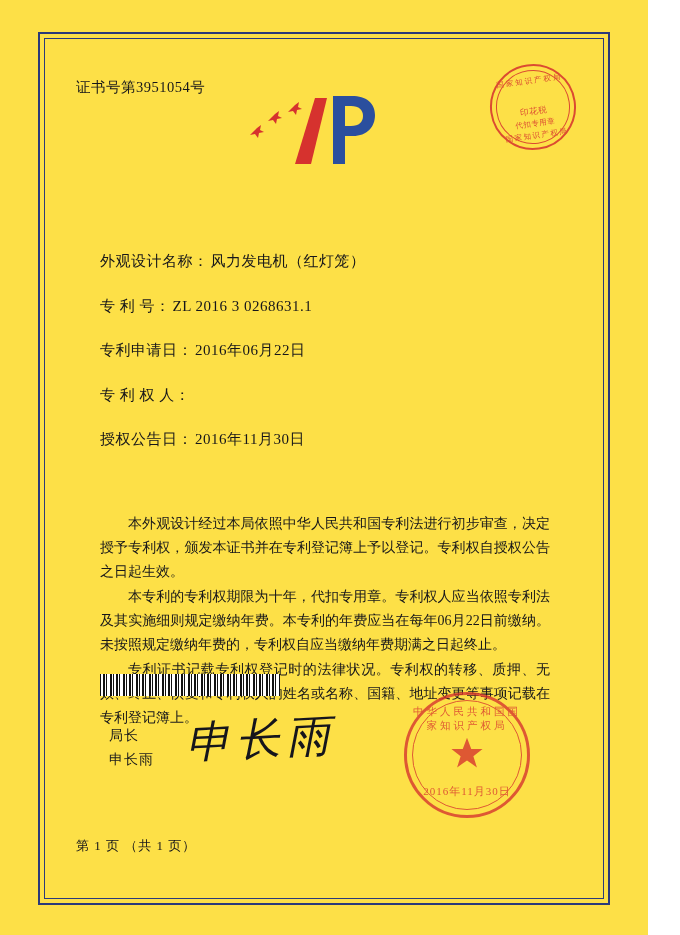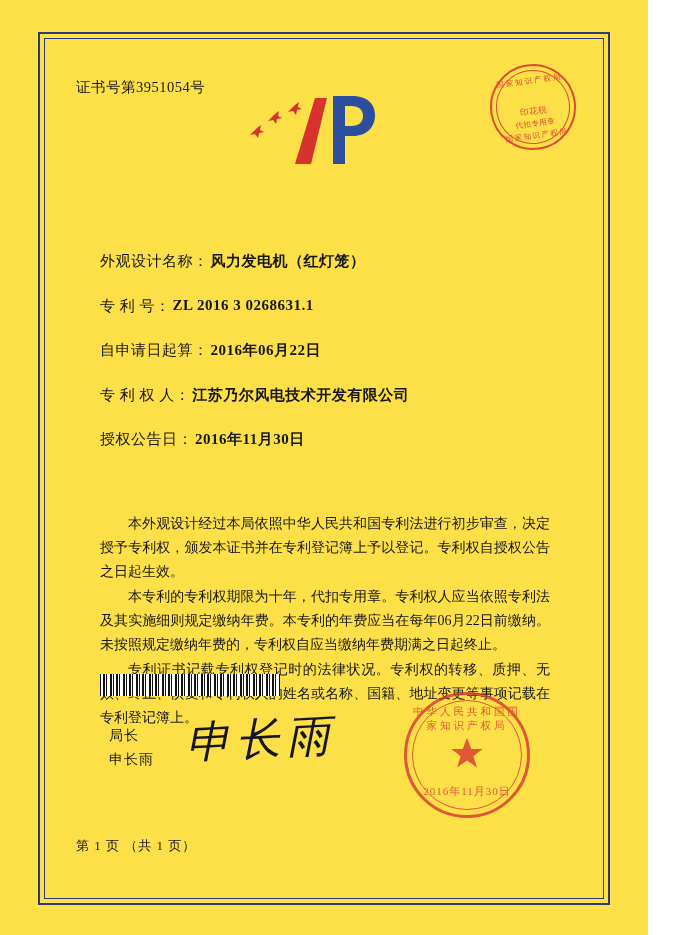--- a/index.html
+++ b/index.html
@@ -127,33 +127,32 @@
 
   
   .fields {
     position: absolute;
     left: 24px;
     right: 0;
     top: 190px;
   }
   .field-row {
     display: flex;
-    align-items: flex-start;
+    align-items: center;
     font-size: 15px;
     margin-bottom: 25.5px;
     letter-spacing: 0.5px;
   }
   .field-label {
     white-space: pre;
     color: #16161a;
   }
   .field-value {
     color: #16161a;
     margin-left: 2px;
-    font-weight: bold;
   }
 
   
   .body-text {
     position: absolute;
     left: 24px;
     right: 6px;
     top: 450px;
     font-size: 14px;
     line-height: 24px;
@@ -296,26 +295,25 @@
     <div class="fields">
       <div class="field-row">
         <span class="field-label">外观设计名称：</span>
         <span class="field-value">风力发电机（红灯笼）</span>
       </div>
       <div class="field-row">
         <span class="field-label">专 利 号：</span>
         <span class="field-value">ZL 2016 3 0268631.1</span>
       </div>
       <div class="field-row">
-        <span class="field-label">自申请日起算：</span>
+        <span class="field-label">专利申请日：</span>
         <span class="field-value">2016年06月22日</span>
       </div>
       <div class="field-row">
         <span class="field-label">专 利 权 人：</span>
-        <span class="field-value">江苏乃尔风电技术开发有限公司</span>
       </div>
       <div class="field-row">
         <span class="field-label">授权公告日：</span>
         <span class="field-value">2016年11月30日</span>
       </div>
     </div>
 
     <div class="body-text">
       <p>本外观设计经过本局依照中华人民共和国专利法进行初步审查，决定授予专利权，颁发本证书并在专利登记簿上予以登记。专利权自授权公告之日起生效。</p>
       <p>本专利的专利权期限为十年，代扣专用章。专利权人应当依照专利法及其实施细则规定缴纳年费。本专利的年费应当在每年06月22日前缴纳。未按照规定缴纳年费的，专利权自应当缴纳年费期满之日起终止。</p>

